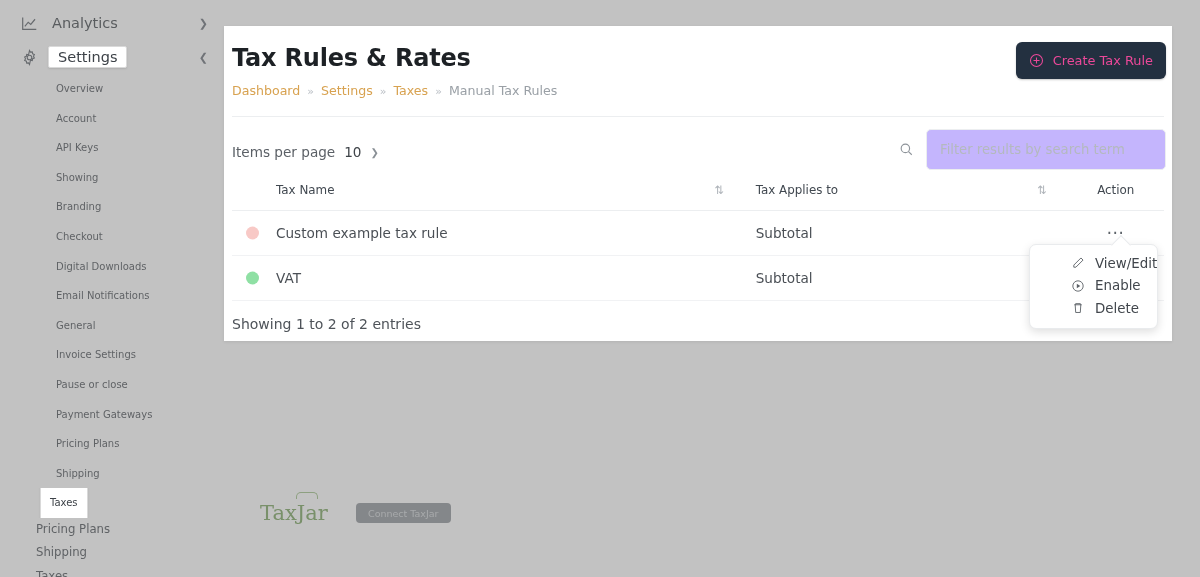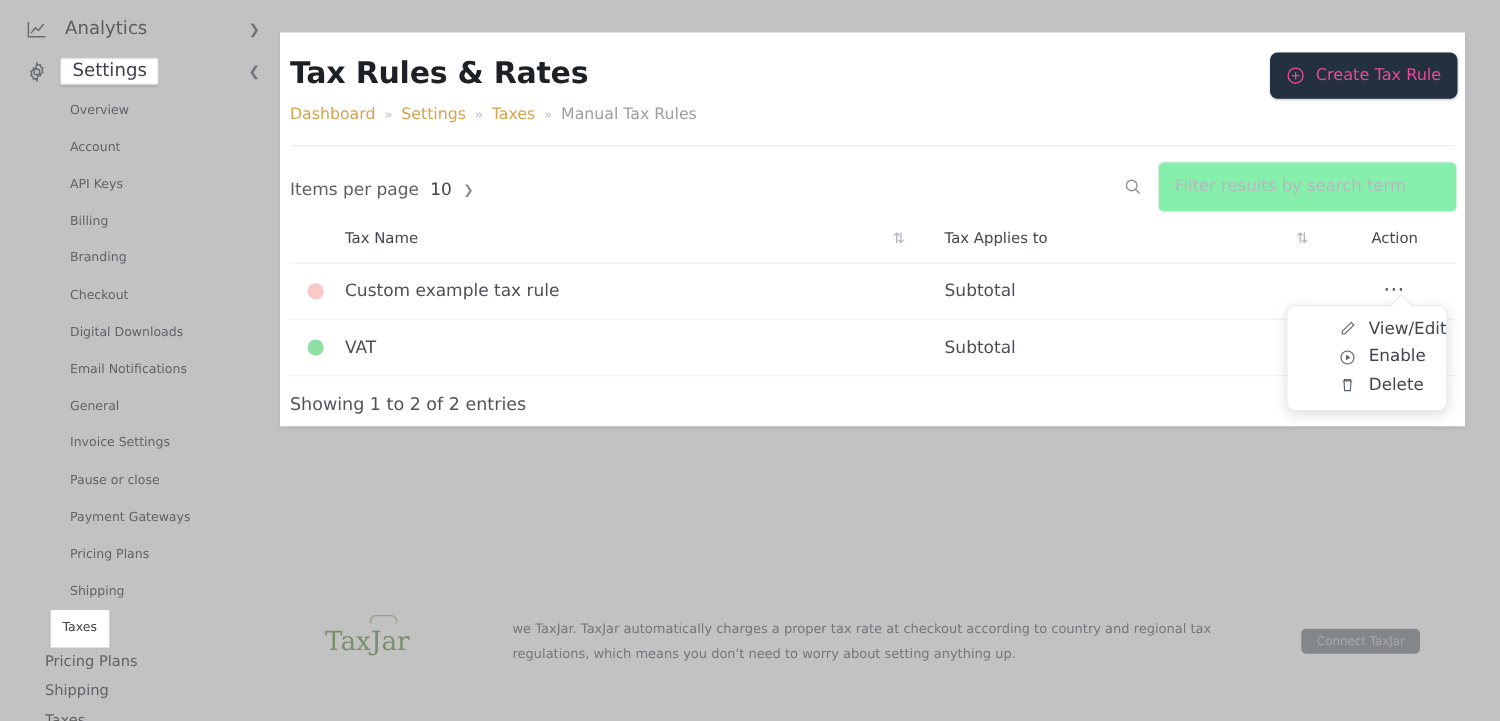--- a/index.html
+++ b/index.html
@@ -148,21 +148,21 @@
   .search-wrap {
     position: absolute;
     right: 6px; top: 12px;
     display: flex; align-items: center; gap: 12px;
   }
   .search-ico { color: #8d9399; width: 15px; height: 15px; }
   .search-input {
     width: 240px; height: 41px;
     border: 1px solid #eceef0;
     border-radius: 5px;
-    background: #86efac;
+    background: #c4b5fd;
     padding: 0 13px;
     font-size: 13.2px;
     color: #44494e;
     font-family: inherit;
     outline: none;
   }
   .search-input::placeholder { color: #b4b9be; }
 
   
   table.rules {
@@ -341,21 +341,21 @@
       </span>
       <span class="glabel punch">
         <span class="boxed">Settings</span>
       </span>
       <span class="chev">❮</span>
     </div>
 
     <a class="nav-sub">Overview</a>
     <a class="nav-sub">Account</a>
     <a class="nav-sub">API Keys</a>
-    <a class="nav-sub">Billing</a>
+    <a class="nav-sub">Showing</a>
     <a class="nav-sub">Branding</a>
     <a class="nav-sub">Checkout</a>
     <a class="nav-sub">Digital Downloads</a>
     <a class="nav-sub">Email Notifications</a>
     <a class="nav-sub">General</a>
     <a class="nav-sub">Invoice Settings</a>
     <a class="nav-sub">Pause or close</a>
     <a class="nav-sub">Payment Gateways</a>
     <a class="nav-sub">Pricing Plans</a>
     <a class="nav-sub">Shipping</a>
@@ -367,21 +367,20 @@
     <a class="nav-mini">Pricing Plans</a>
     <a class="nav-mini">Shipping</a>
     <a class="nav-mini">Taxes</a>
   </nav>
 
   <div id="promo">
     <div class="promo-logo">
       <span class="cap"></span>
       <span>TaxJar</span>
     </div>
-    <div class="promo-text">we TaxJar. TaxJar automatically charges a proper tax rate at checkout according to country and regional tax regulations, which means you don't need to worry about setting anything up.</div>
     <button class="promo-btn">Connect TaxJar</button>
   </div>
 
 </div>
 
 <div id="overlay"></div>
 
 <main id="page">
 
   <div class="page-head">

